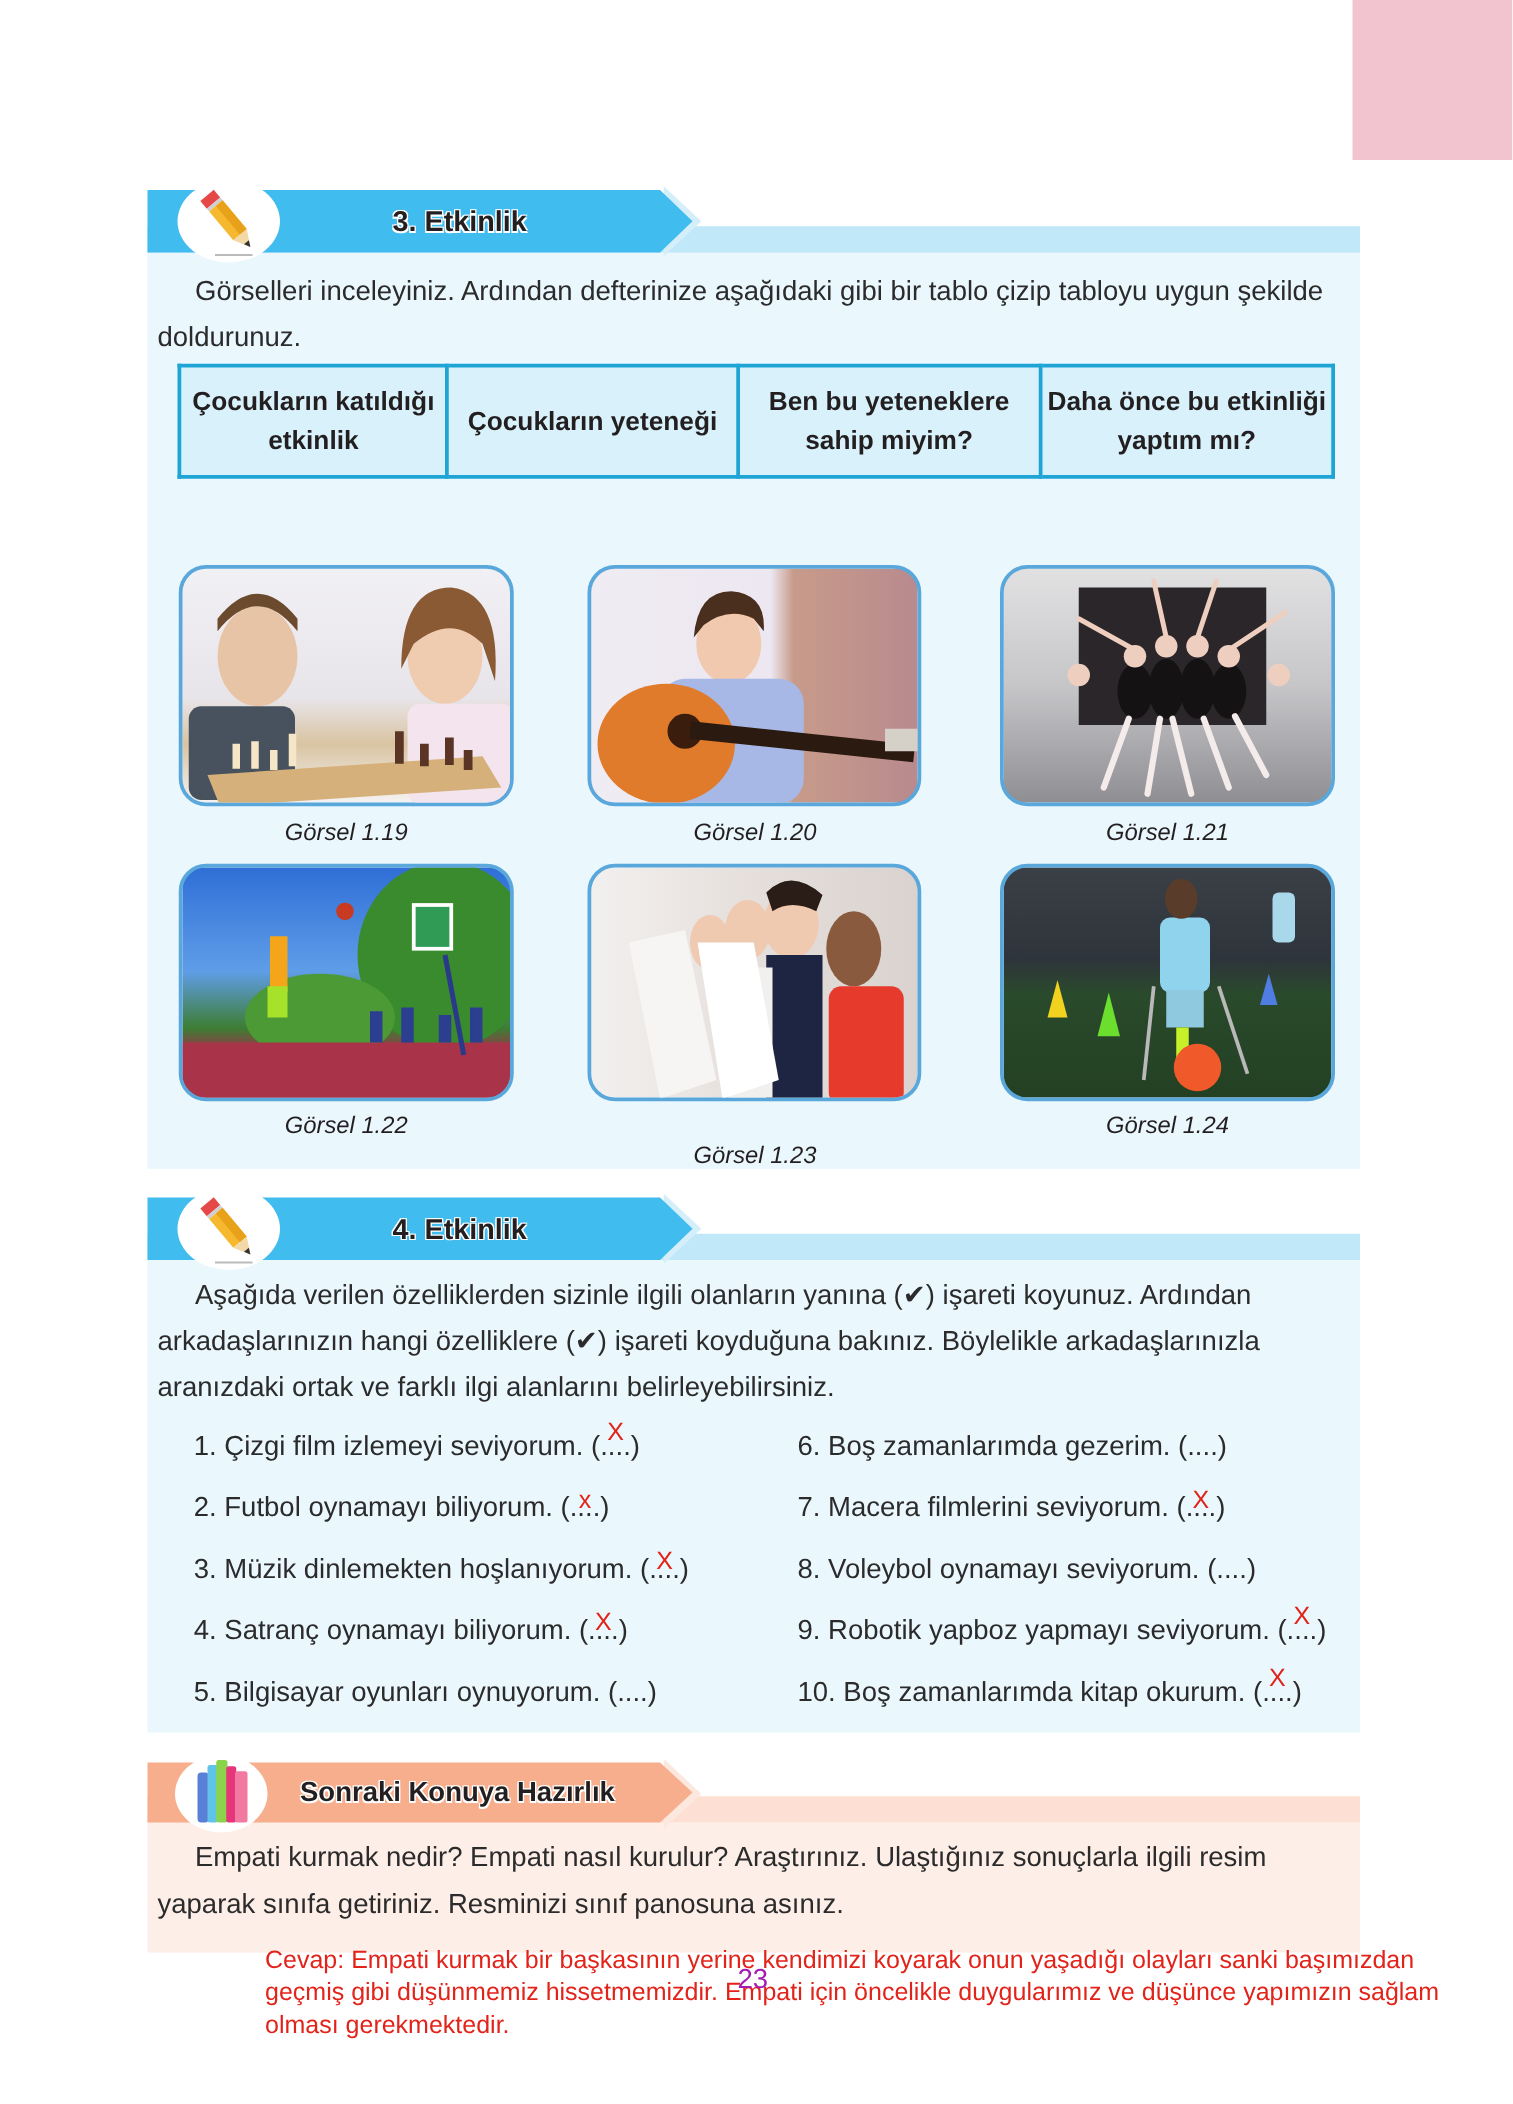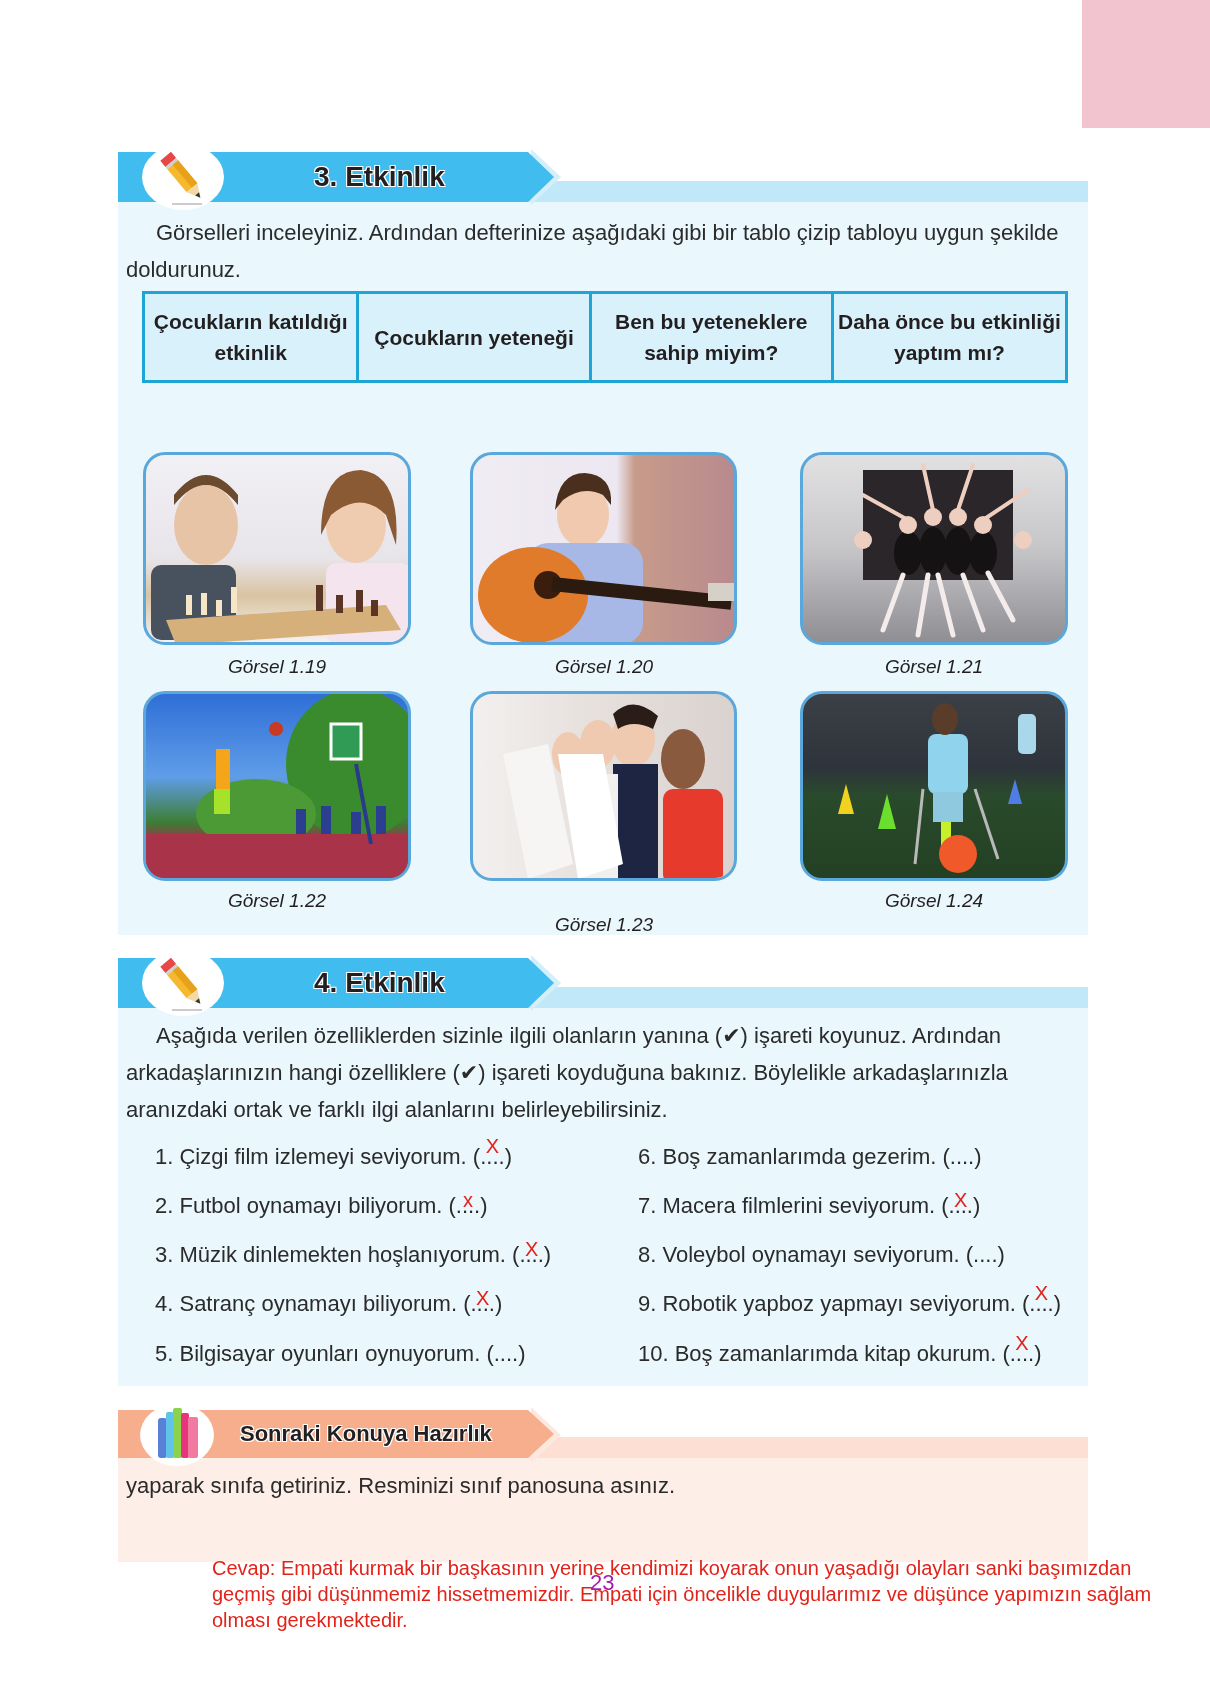--- a/index.html
+++ b/index.html
@@ -12,21 +12,21 @@
   .panel { position: absolute; left: 118px; width: 970px; }
   .panel.blue { background: #eaf7fd; }
   .panel.peach { background: #fdeee8; }
 
   
   .banner { position: absolute; left: 118px; width: 970px; height: 50px; }
   .banner .strip { position: absolute; left: 0; right: 0; bottom: 0; height: 21px; }
   .banner .main { position: absolute; left: 0; top: 0; height: 50px; width: 410px; }
   .banner .arrow { position: absolute; top: 0; width: 0; height: 0; border-top: 25px solid transparent; border-bottom: 25px solid transparent; border-left: 26px solid; }
   .banner .arrow-outline { position: absolute; top: -3px; width: 0; height: 0; border-top: 28px solid transparent; border-bottom: 28px solid transparent; border-left: 30px solid; }
-  .banner .title { position: absolute; top: 0; height: 50px; line-height: 50px; font-weight: bold; font-size: 28px; color: #231f20; text-shadow: 0 0 1px #fff, 1px 1px 0 #fff, -1px -1px 0 #fff, 1px -1px 0 #fff, -1px 1px 0 #fff; }
+  .banner .title { position: absolute; top: 0; height: 50px; line-height: 50px; font-weight: bold; font-size: 23px; color: #231f20; text-shadow: 0 0 1px #fff, 1px 1px 0 #fff, -1px -1px 0 #fff, 1px -1px 0 #fff, -1px 1px 0 #fff; }
   .banner .icon-circle { position: absolute; left: 24px; top: -8px; width: 82px; height: 66px; border-radius: 50%; background: #ffffff; }
 
   .blue-banner .strip { background: #c0e8f8; }
   .blue-banner .main { background: #40bcef; }
   .blue-banner .arrow { border-left-color: #40bcef; }
   .blue-banner .arrow-outline { border-left-color: #d4eff9; }
 
   .peach-banner .strip { background: #fde0d3; }
   .peach-banner .main { background: #f7ae8d; }
   .peach-banner .arrow { border-left-color: #f7ae8d; }
@@ -268,17 +268,18 @@
       <rect x="26" y="8" width="8" height="46" rx="2" fill="#5fc3ea"></rect>
       <rect x="33" y="4" width="9" height="50" rx="2" fill="#8bd34a"></rect>
       <rect x="41" y="9" width="8" height="45" rx="2" fill="#e6357a"></rect>
       <rect x="48" y="13" width="10" height="41" rx="2" fill="#f27aa0"></rect>
     </svg>
   </div>
   <div class="title" style="left:122px;height:48px;line-height:48px;font-size:22px;">Sonraki Konuya Hazırlık</div>
 </div>
 
 <div class="para" style="top:1467px;text-indent:0;">
+  <div style="text-indent:30px;">Empati kurmak nedir? Empati nasıl kurulur? Araştırınız. Ulaştığınız sonuçlarla ilgili resim</div>
   <div>yaparak sınıfa getiriniz. Resminizi sınıf panosuna asınız.</div>
 </div>
 
 <div class="answer">Cevap: Empati kurmak bir başkasının yerine kendimizi koyarak onun yaşadığı olayları sanki başımızdan geçmiş gibi düşünmemiz hissetmemizdir. Empati için öncelikle duygularımız ve düşünce yapımızın sağlam olması gerekmektedir.</div>
 <div class="page-num">23</div>
 
 </body></html>

